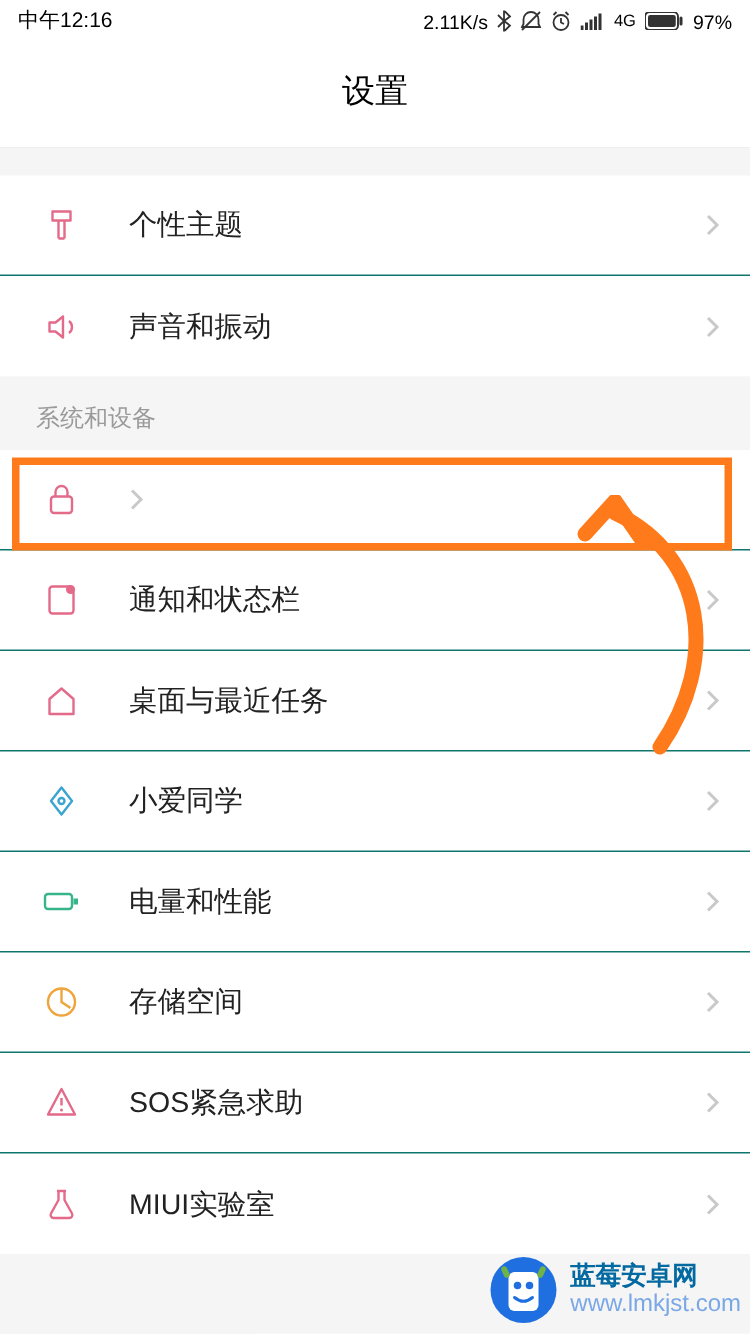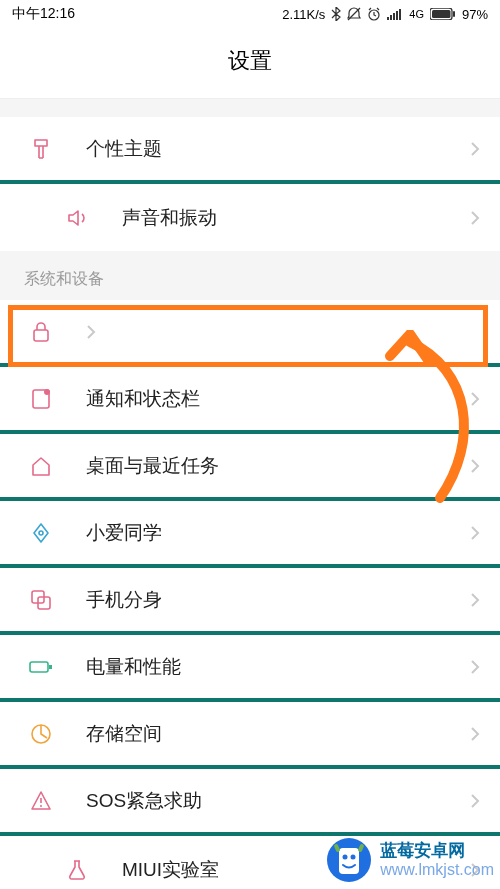--- a/index.html
+++ b/index.html
@@ -5,22 +5,22 @@
   * { box-sizing: border-box; margin: 0; padding: 0; }
   html, body { width: 500px; height: 889px; font-family: -apple-system, "Helvetica Neue", Arial, sans-serif; background: #f5f5f5; overflow: hidden; position: relative; }
   .status-bar { height: 28px; display: flex; align-items: center; justify-content: space-between; padding: 0 12px; font-size: 14px; background: #fff; }
   .status-left { font-weight: 500; }
   .status-right { display: flex; align-items: center; gap: 6px; font-size: 13px; }
   .status-right span { display: inline-flex; align-items: center; }
   .header { background: #fff; text-align: center; padding: 18px 0 22px; font-size: 22px; font-weight: 500; border-bottom: 1px solid #eee; }
   .spacer { height: 18px; background: #f5f5f5; }
   .section-title { font-size: 16px; color: #9a9a9a; padding: 18px 24px 10px; background: #f5f5f5; }
   .list { background: #fff; }
-  .row { display: flex; align-items: center; height: 67px; padding: 0 20px 0 28px; border-bottom: 4px solid #0f766e; position: relative; }
-  .row:last-child { border-bottom: none; margin-left: 36px; }
+  .row { display: flex; align-items: center; height: 67px; padding: 0 20px 0 28px; border-bottom: 1px solid #0f766e; position: relative; }
+  .row:last-child { border-bottom: none; }
   .row-icon { width: 26px; height: 26px; display: flex; align-items: center; justify-content: center; margin-right: 32px; flex-shrink: 0; }
   .row-label { flex: 1; font-size: 19px; color: #222; }
   .row-chevron { color: #c9c9c9; }
   .highlight-box { position: absolute; border: 5px solid #ff7a1a; pointer-events: none; z-index: 30; }
   .arrow-overlay { position: absolute; pointer-events: none; z-index: 31; }
   .watermark { position: absolute; right: 6px; bottom: 6px; display: flex; align-items: center; gap: 8px; z-index: 40; }
   .wm-icon { width: 46px; height: 46px; }
   .wm-text { display: flex; flex-direction: column; line-height: 1.15; }
   .wm-text .t1 { color: #0369a1; font-size: 17px; font-weight: 700; }
   .wm-text .t2 { color: #7aa8e6; font-size: 16px; }
@@ -157,34 +157,20 @@
     </div>
     <div class="row-label">小爱同学</div>
     <div class="row-chevron">
       <svg width="10" height="16" viewBox="0 0 10 16">
           <path d="M2 2l6 6-6 6" fill="none" stroke="#c9c9c9" stroke-width="2"></path>
         </svg>
     </div>
   </div>
   <div class="row">
     <div class="row-icon">
-      <svg width="24" height="24" viewBox="0 0 24 24">
-          <rect x="3" y="3" width="12" height="12" rx="2" fill="none" stroke="#e46a8a" stroke-width="1.6"></rect>
-          <rect x="9" y="9" width="12" height="12" rx="2" fill="none" stroke="#e46a8a" stroke-width="1.6"></rect>
-        </svg>
-    </div>
-    <div class="row-label">手机分身</div>
-    <div class="row-chevron">
-      <svg width="10" height="16" viewBox="0 0 10 16">
-          <path d="M2 2l6 6-6 6" fill="none" stroke="#c9c9c9" stroke-width="2"></path>
-        </svg>
-    </div>
-  </div>
-  <div class="row">
-    <div class="row-icon">
       <svg width="26" height="24" viewBox="0 0 26 24">
           <rect x="2" y="7" width="18" height="10" rx="2" fill="none" stroke="#36b58a" stroke-width="1.6"></rect>
           <rect x="21" y="10" width="3" height="4" fill="#36b58a"></rect>
         </svg>
     </div>
     <div class="row-label">电量和性能</div>
     <div class="row-chevron">
       <svg width="10" height="16" viewBox="0 0 10 16">
           <path d="M2 2l6 6-6 6" fill="none" stroke="#c9c9c9" stroke-width="2"></path>
         </svg>

